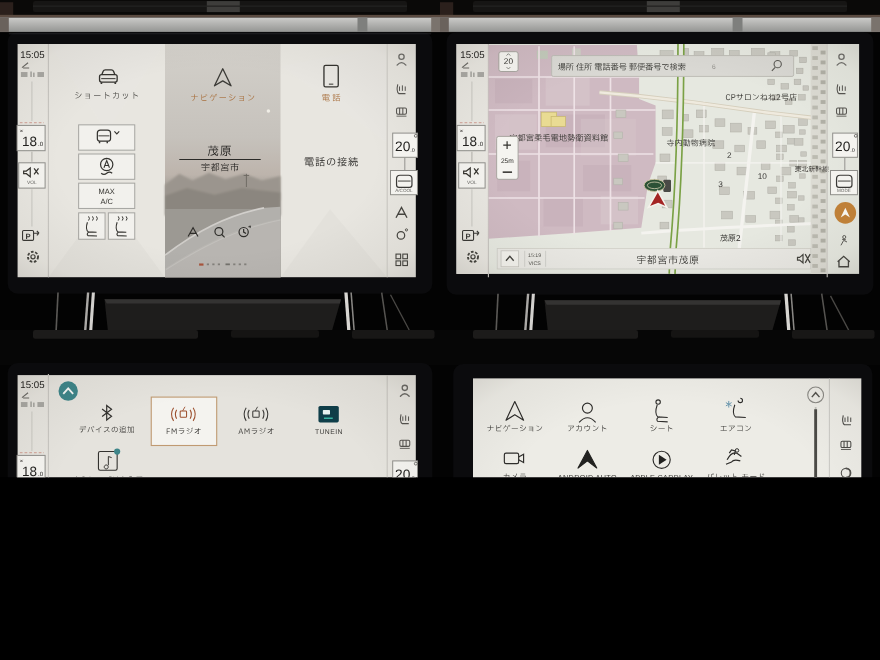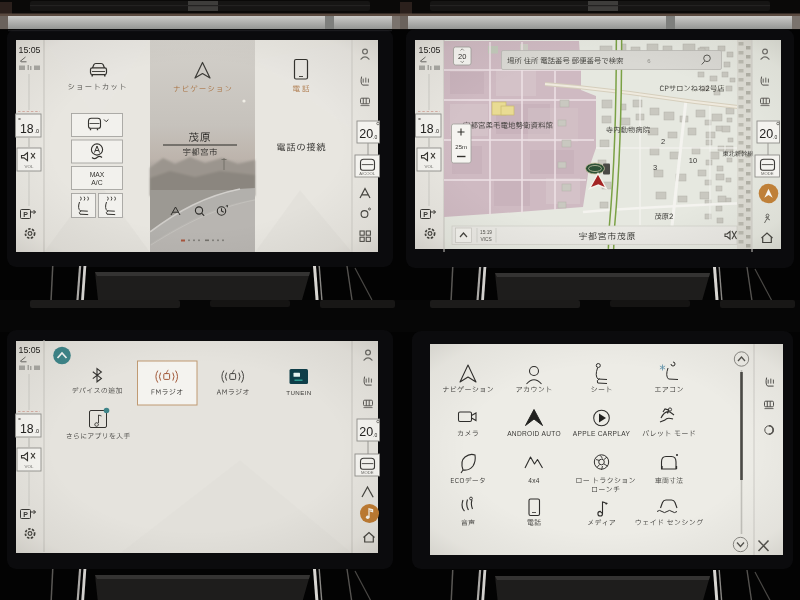--- a/index.html
+++ b/index.html
@@ -1,14 +1,14 @@
 <!DOCTYPE html>
 <html><head><meta charset="utf-8"><style>
 html,body{margin:0;padding:0;background:#000;}
-#stage{position:relative;width:800px;height:600px;background:#030303;overflow:hidden;
+#stage{position:relative;width:800px;height:434px;background:#030303;overflow:hidden;
 font-family:"Liberation Sans", sans-serif;}
 svg{position:absolute;left:0;top:0;display:block;}
 </style></head><body>
 <div id="stage">
 <svg width="800" height="600" viewBox="0 0 800 600">
 <defs>
         <path id="g0" d="M50 59Q43 63 35 66Q27 70 20 72L22 78Q29 76 37 73Q45 70 53 66ZM16 7Q34 10 46 16Q59 22 68 33Q78 43 85 60L91 55Q80 31 63 17Q45 4 18 0ZM42 34Q34 38 26 41Q18 44 12 46L14 53Q21 51 29 47Q37 44 44 41Z"></path>
         <path id="g1" d="M70 1H20V7H70V26H22V33H70V51H21V58H77V-5H70Z"></path>
         <path id="g10" d="M69 83V73H95V68H69V57H63V68H35V57H29V68H5V73H29V83H35V73H63V83ZM76 62Q82 59 89 53L85 49Q80 53 72 58ZM53 61V48H94V43H54Q55 27 63 16Q76 26 83 38L88 35Q81 22 67 12Q75 4 86 0L88 17L94 15L92 -1Q91 -6 87 -6Q85 -6 82 -5Q70 -1 62 8Q47 -2 29 -6L26 0Q44 4 58 13Q48 25 47 43H20V32Q20 19 17 10Q15 1 10 -7L5 -2Q9 5 12 13Q14 21 14 33V48H47V61Z"></path>
         <path id="g100" d="M89 84Q95 75 98 67L93 64Q89 74 84 81ZM78 80Q84 70 87 63L82 61Q80 37 65 20Q50 3 24 -4L21 3Q44 9 58 23Q71 38 75 58H36Q32 52 26 46Q21 40 13 35L9 40Q20 48 27 58Q35 67 40 79L46 77Q44 70 40 65H80Q76 72 73 78Z"></path>

